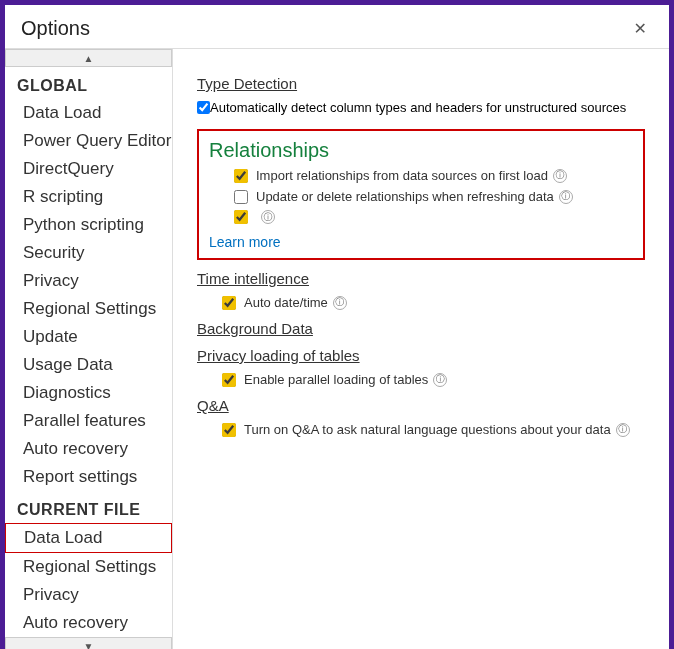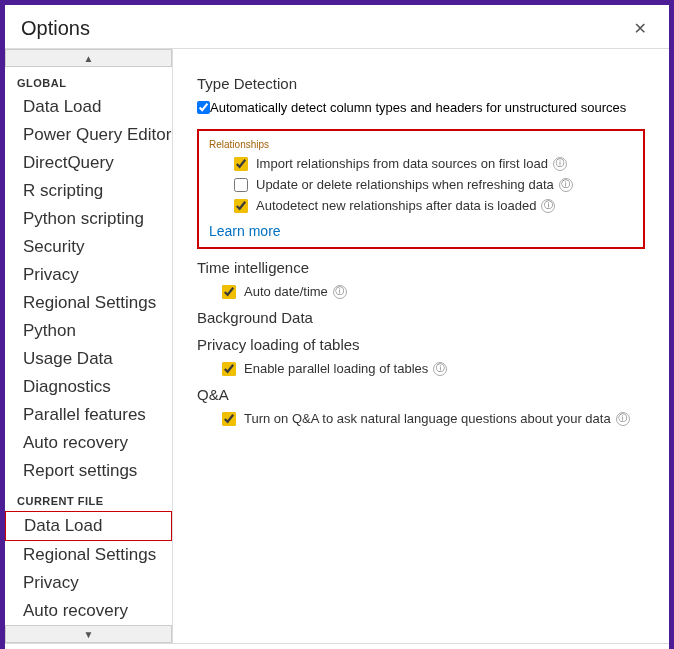--- a/index.html
+++ b/index.html
@@ -59,21 +59,21 @@
     }
     .sidebar-scroll {
       flex: 1;
       overflow-y: auto;
       scrollbar-width: thin;
     }
     .sidebar-scroll::-webkit-scrollbar { width: 8px; }
     .sidebar-scroll::-webkit-scrollbar-track { background: #f0f0f0; }
     .sidebar-scroll::-webkit-scrollbar-thumb { background: #c0c0c0; }
     .section-label {
-      font-size: 11px;
+      font-size: 16px;
       font-weight: 700;
       color: #333;
       padding: 10px 12px 4px 12px;
       letter-spacing: 0.5px;
     }
     .nav-item {
       padding: 4px 12px 4px 18px;
       cursor: pointer;
       color: #333;
       font-size: 17px;
@@ -102,20 +102,21 @@
     .main-content {
       flex: 1;
       padding: 16px 24px;
       overflow-y: auto;
     }
     .section-title {
       font-size: 15px;
       font-weight: 400;
       color: #333;
       margin-bottom: 8px;
+      text-decoration: underline;
     }
     .checkbox-row {
       display: flex;
       align-items: center;
       margin-bottom: 6px;
       font-size: 13px;
       color: #333;
       padding-left: 25px;
     }
     .checkbox-row input[type=checkbox] {
@@ -138,23 +139,23 @@
       margin-left: 5px;
       cursor: pointer;
       flex-shrink: 0;
     }
     .relationships-box {
       border: 2px solid #c00;
       padding: 8px 10px 8px 10px;
       margin-bottom: 10px;
     }
     .subsection-title {
-      font-size: 10px;
+      font-size: 20px;
       font-weight: 400;
-      color: #a16207;
+      color: #15803d;
       margin-bottom: 6px;
     }
     .learn-more {
       color: #0070c0;
       cursor: pointer;
       font-size: 14px;
       margin-top: 4px;
       display: inline-block;
     }
     .divider { margin: 10px 0; }
@@ -207,21 +208,21 @@
       <div class="sidebar-scroll">
         <div class="section-label">GLOBAL</div>
         <div class="nav-item">Data Load</div>
         <div class="nav-item">Power Query Editor</div>
         <div class="nav-item">DirectQuery</div>
         <div class="nav-item">R scripting</div>
         <div class="nav-item">Python scripting</div>
         <div class="nav-item">Security</div>
         <div class="nav-item">Privacy</div>
         <div class="nav-item">Regional Settings</div>
-        <div class="nav-item">Python</div>
+        <div class="nav-item">Update</div>
         <div class="nav-item">Usage Data</div>
         <div class="nav-item">Diagnostics</div>
         <div class="nav-item">Parallel features</div>
         <div class="nav-item">Auto recovery</div>
         <div class="nav-item">Report settings</div>
 
         <div class="section-label">CURRENT FILE</div>
         <div class="nav-item active">Data Load</div>
         <div class="nav-item">Regional Settings</div>
         <div class="nav-item">Privacy</div>
@@ -247,21 +248,20 @@
           <span>Import relationships from data sources on first load</span>
           <span class="info-icon">ⓘ</span>
         </div>
         <div class="checkbox-row">
           <input type="checkbox" style="">
           <span>Update or delete relationships when refreshing data</span>
           <span class="info-icon">ⓘ</span>
         </div>
         <div class="checkbox-row">
           <input type="checkbox" checked="" style="">
-          <span>Autodetect new relationships after data is loaded</span>
           <span class="info-icon">ⓘ</span>
         </div>
         <a class="learn-more">Learn more</a>
       </div>
 
       <div class="divider">
         <div class="section-title">Time intelligence</div>
         <div class="checkbox-row">
           <input type="checkbox" checked="" style="">
           <span>Auto date/time</span>

